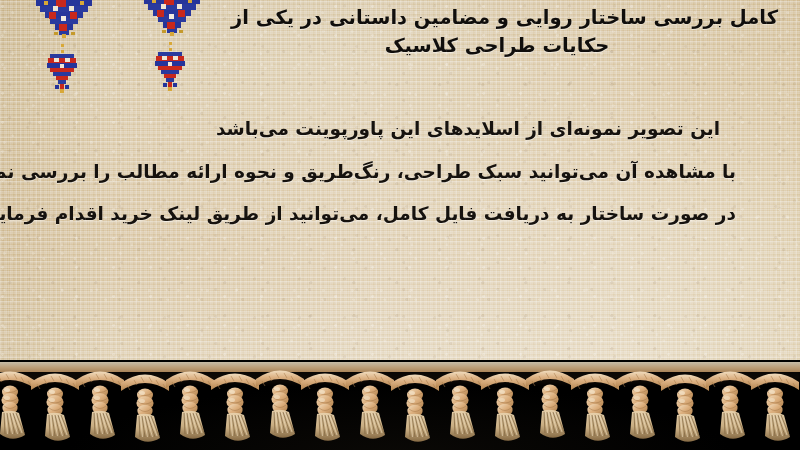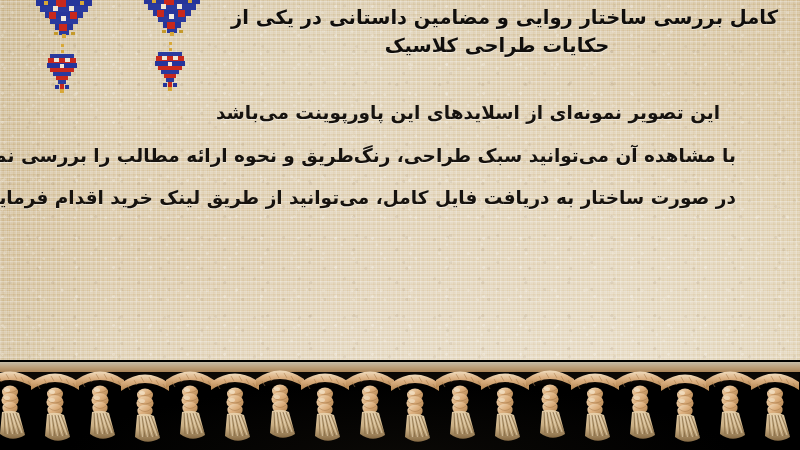--- a/index.html
+++ b/index.html
@@ -98,21 +98,21 @@
     line-height:1.42;
     color:#100e0c;
     letter-spacing:0px;
     text-shadow:0 1px 0 rgba(255,255,255,0.42);
     white-space:nowrap;
   }
   .title-line.l2 { padding-right:34px; }
 
   .body-block {
     position:absolute;
-    left:0; top:104px; width:736px;
+    left:0; top:120px; width:736px;
     z-index:6;
   }
   .body-line {
     font-family:"DejaVu Sans", sans-serif;
     font-size:18.5px;
     font-weight:700;
     line-height:1.0;
     color:#16120e;
     text-shadow:0 1px 0 rgba(255,255,255,0.45);
     white-space:nowrap;

